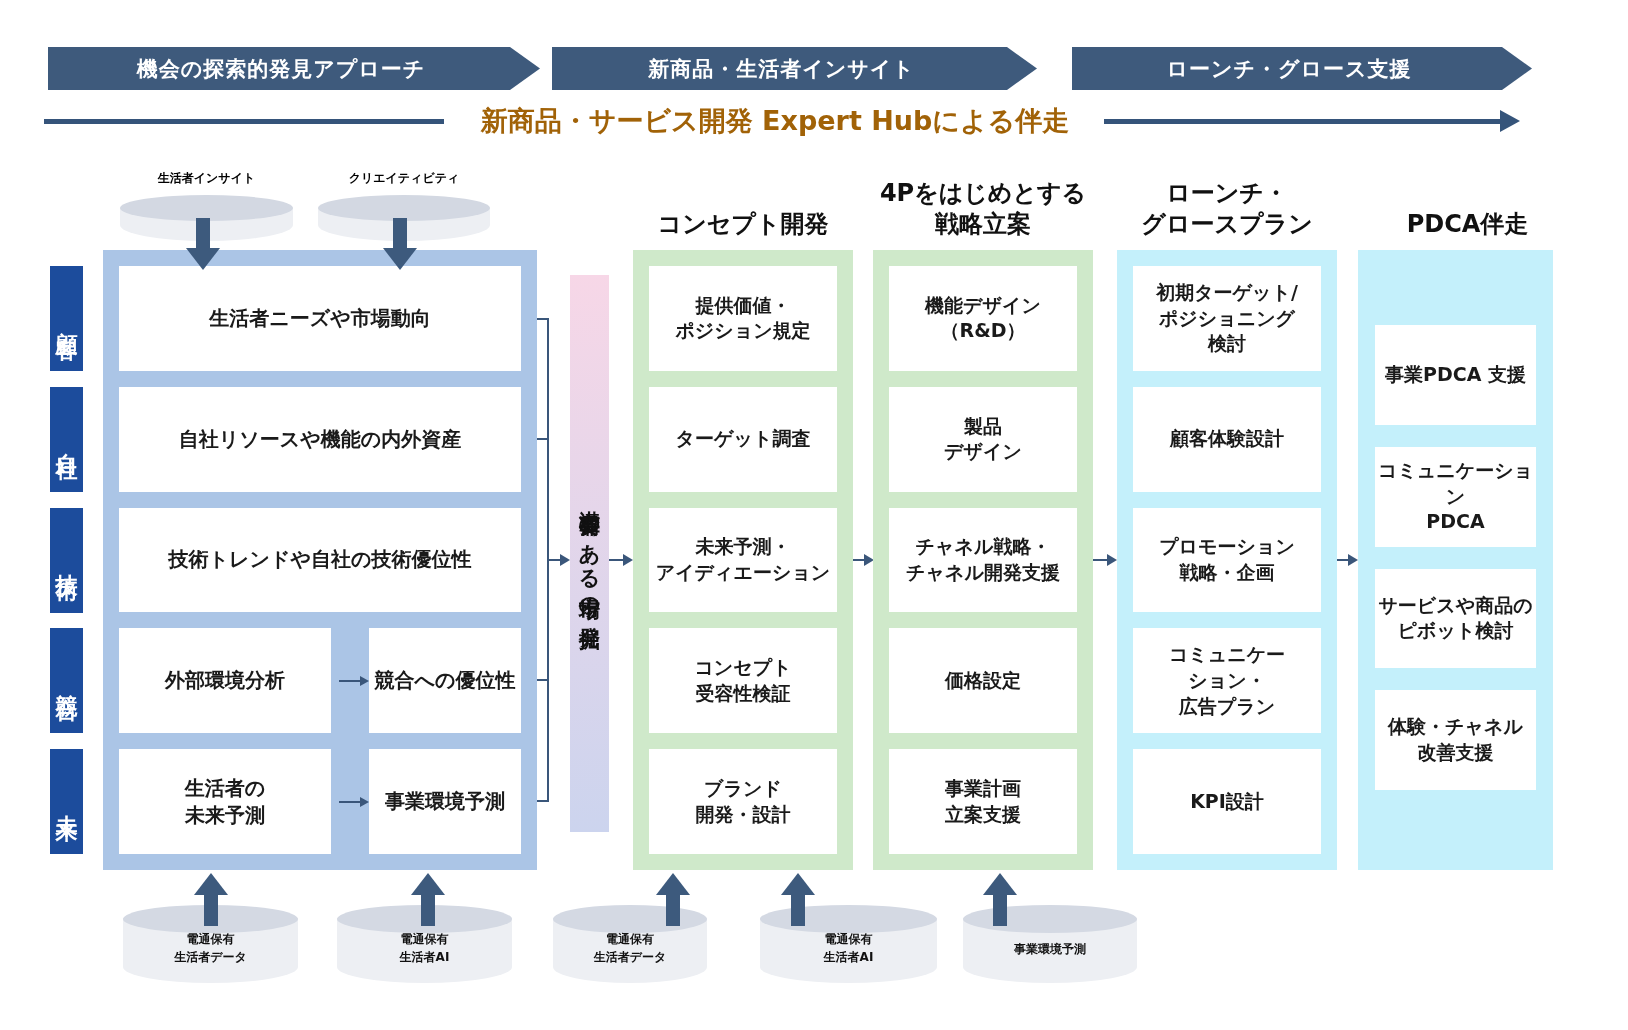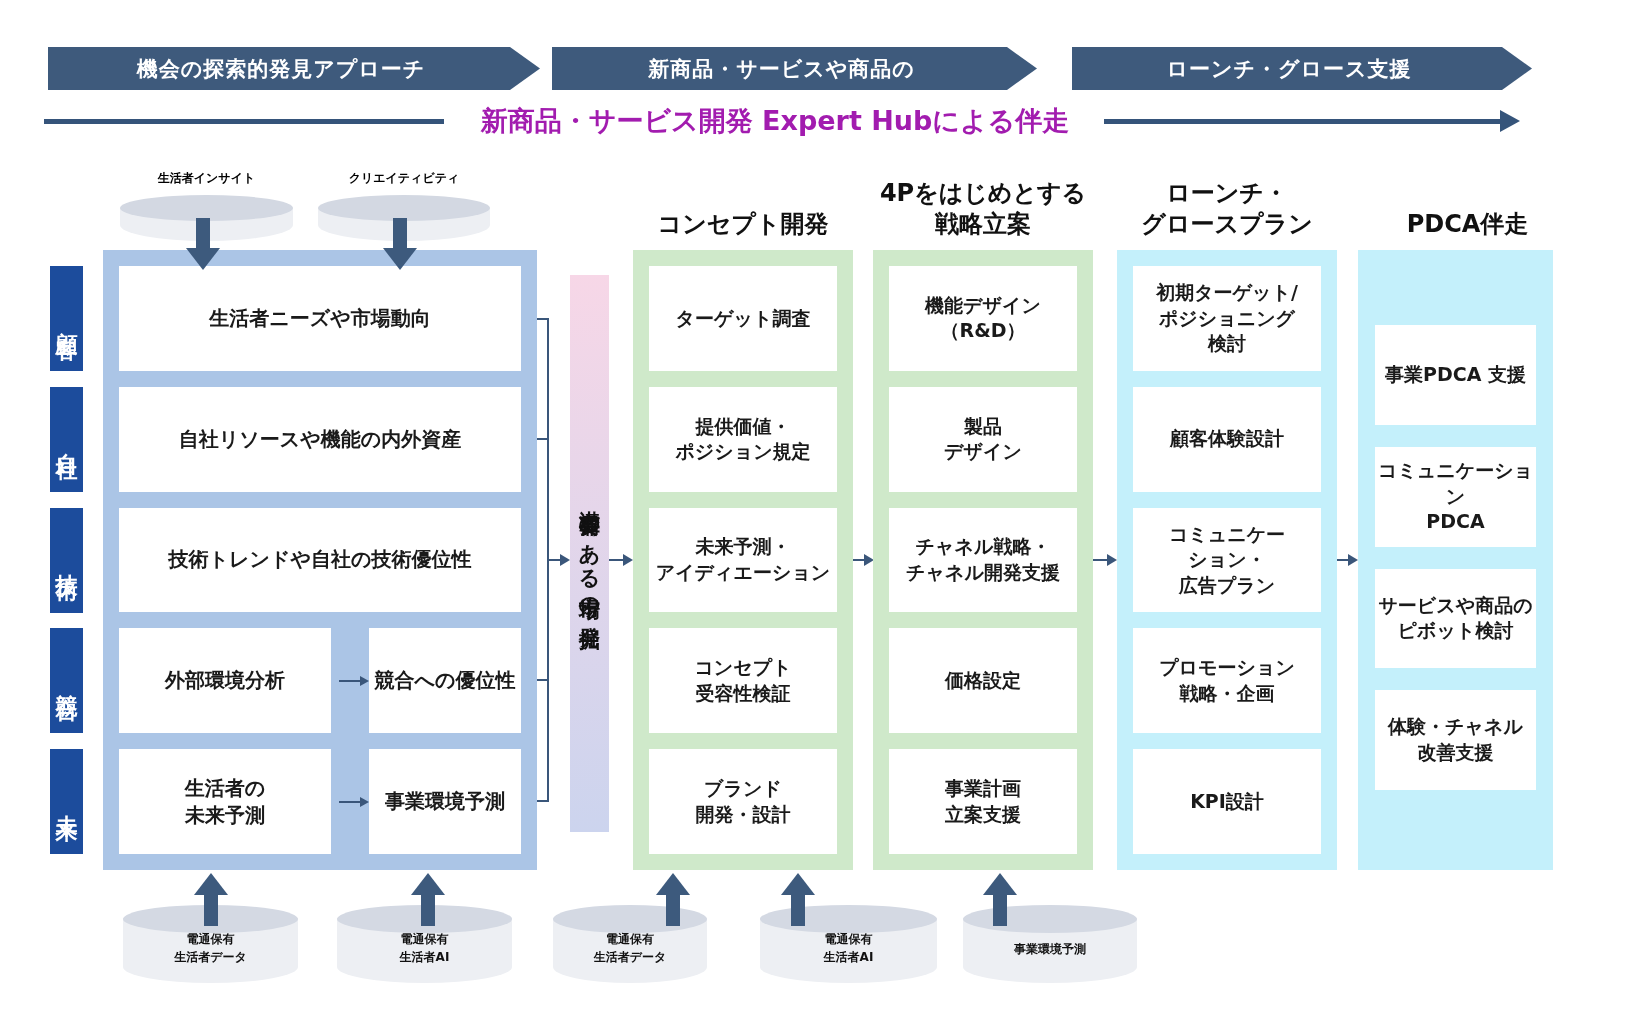--- a/index.html
+++ b/index.html
@@ -15,21 +15,21 @@
   #banner2{left:552px;width:485px;}
   #banner3{left:1072px;width:460px;}
 
   
   .tl-line{position:absolute;top:119px;height:5px;background:#35547a;}
   #tl-seg1{left:44px;width:400px;}
   #tl-seg2{left:1104px;width:398px;}
   #tl-head{position:absolute;left:1500px;top:110px;width:0;height:0;
            border-left:20px solid #35547a;border-top:11px solid transparent;border-bottom:11px solid transparent;}
   #tl-text{position:absolute;left:450px;top:103px;width:650px;text-align:center;
-           font-size:27px;font-weight:bold;color:#a21caf;}
+           font-size:27px;font-weight:bold;color:#a16207;}
 
   
   .cylinder{position:absolute;}
   .cyl-top{position:absolute;left:0;top:0;width:100%;height:26px;border-radius:50%;background:#d3d8e2;}
   .cyl-body{position:absolute;left:0;top:13px;width:100%;height:calc(100% - 15px);background:#edeff3;
             border-radius:0 0 50% 50%/0 0 16px 16px;}
   .cyl-label-top{position:absolute;top:170px;text-align:center;font-size:12px;font-weight:bold;color:#000000;z-index:5;}
   .cyl-label-bottom{position:absolute;text-align:center;font-size:12px;font-weight:bold;color:#111;
                     line-height:1.5;white-space:pre-line;z-index:5;}
 
@@ -92,21 +92,21 @@
 </style>
 </head>
 <body>
 
 <div id="canvas">
 
   <div class="banner" id="banner1">
     <span>機会の探索的発見アプローチ</span>
   </div>
   <div class="banner" id="banner2">
-    <span>新商品・サービスや商品の</span>
+    <span>新商品・生活者インサイト</span>
   </div>
   <div class="banner" id="banner3">
     <span>ローンチ・グロース支援</span>
   </div>
 
   <div class="tl-line" id="tl-seg1"></div>
   <div id="tl-text">新商品・サービス開発 Expert Hubによる伴走</div>
   <div class="tl-line" id="tl-seg2"></div>
   <div id="tl-head"></div>
 
@@ -169,23 +169,23 @@
   <div class="harrow" style="left:609px;width:15px;"></div>
 
   <div class="colhead" id="head1">コンセプト開発</div>
   <div class="colhead" id="head2">4Pをはじめとする
 戦略立案</div>
   <div class="colhead" id="head3">ローンチ・
 グロースプラン</div>
   <div class="colhead" id="head4">PDCA伴走</div>
 
   <div class="container col" id="col1">
-    <div class="wbox">ターゲット調査</div>
     <div class="wbox">提供価値・
 ポジション規定</div>
+    <div class="wbox">ターゲット調査</div>
     <div class="wbox">未来予測・
 アイディエーション</div>
     <div class="wbox">コンセプト
 受容性検証</div>
     <div class="wbox">ブランド
 開発・設計</div>
   </div>
   <div class="harrow" style="left:853px;width:12px;"></div>
 
   <div class="container col" id="col2">
@@ -199,25 +199,25 @@
     <div class="wbox">事業計画
 立案支援</div>
   </div>
   <div class="harrow" style="left:1093px;width:15px;"></div>
 
   <div class="container col" id="col3">
     <div class="wbox">初期ターゲット/
 ポジショニング
 検討</div>
     <div class="wbox">顧客体験設計</div>
+    <div class="wbox">プロモーション
+戦略・企画</div>
     <div class="wbox">コミュニケー
 ション・
 広告プラン</div>
-    <div class="wbox">プロモーション
-戦略・企画</div>
     <div class="wbox">KPI設計</div>
   </div>
   <div class="harrow" style="left:1337px;width:12px;"></div>
 
   <div class="container col" id="col4">
     <div class="wbox">事業PDCA 支援</div>
     <div class="wbox">コミュニケーション
 PDCA</div>
     <div class="wbox">サービスや商品の
 ピボット検討</div>

